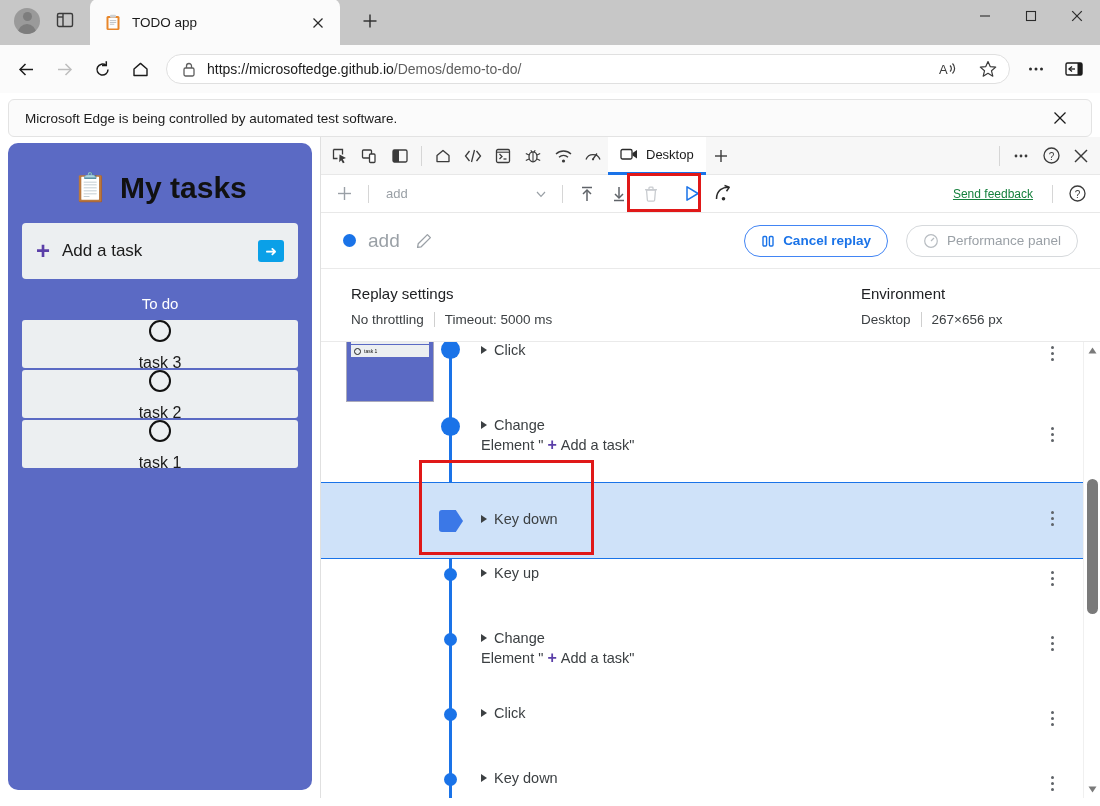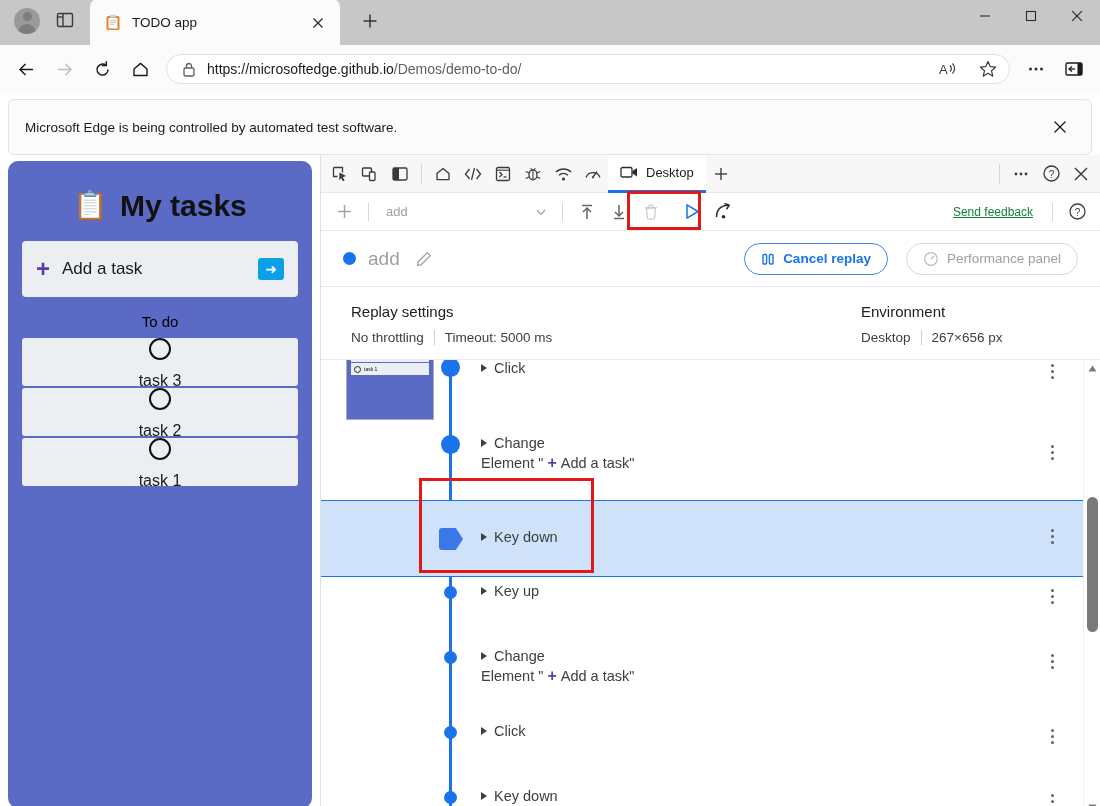--- a/index.html
+++ b/index.html
@@ -55,21 +55,21 @@
     flex: 1; height: 30px; background: #ffffff; border-radius: 17px;
     display: flex; align-items: center; padding: 0 6px 0 14px; margin: 0 6px;
     gap: 10px; border: 1px solid #e0e0e0;
   }
   .url-text { font-size: 14px; color: #5f5f5f; flex: 1; white-space: nowrap; }
   .url-text .host { color: #1b1b1b; }
   .url-icon-btn { width: 30px; height: 30px; display:flex; align-items:center; justify-content:center; border-radius:50%; }
   .ab-right { display: flex; align-items: center; gap: 2px; }
 
   .infobar {
-    margin: 6px 8px 0 8px; height: 56px; background: #fbfbfb;
+    margin: 6px 8px 0 8px; height: 38px; background: #fbfbfb;
     border: 1px solid #e3e3e3; border-radius: 6px;
     display: flex; align-items: center; padding: 0 16px;
     font-size: 13.5px; color: #1b1b1b;
   }
   .infobar-text { flex: 1; }
   .infobar-close { width: 30px; height: 30px; display:flex;align-items:center;justify-content:center; }
 
   
   .content { display: flex; height: 661px; background: #f3f3f3; padding: 0; }
 
@@ -93,21 +93,21 @@
     display: flex; align-items: center; padding: 0 14px; gap: 12px;
   }
   .plus-sign { color: #5b3fa8; font-size: 24px; font-weight: bold; line-height: 1; }
   .add-task-label { flex: 1; font-size: 17px; color: #1b1b1b; }
   .arrow-btn {
     width: 26px; height: 22px; background: #0aa0e8; border-radius: 3px;
     display: flex; align-items: center; justify-content: center;
     color: #ffffff; font-size: 14px;
   }
   .todo-section-title {
-    text-align: center; font-size: 15px; color: #000000;
+    text-align: center; font-size: 15px; color: #ffffff;
     margin: 16px 0 8px 0;
   }
   .task-item {
     background: #eceff1; border-radius: 3px; height: 48px;
     display: flex; align-items: center; padding: 0 14px; gap: 12px;
     margin-bottom: 2px;
     flex-direction: column;
   }
   .task-radio {
     width: 22px; height: 22px; border: 2.5px solid #111; border-radius: 50%;

